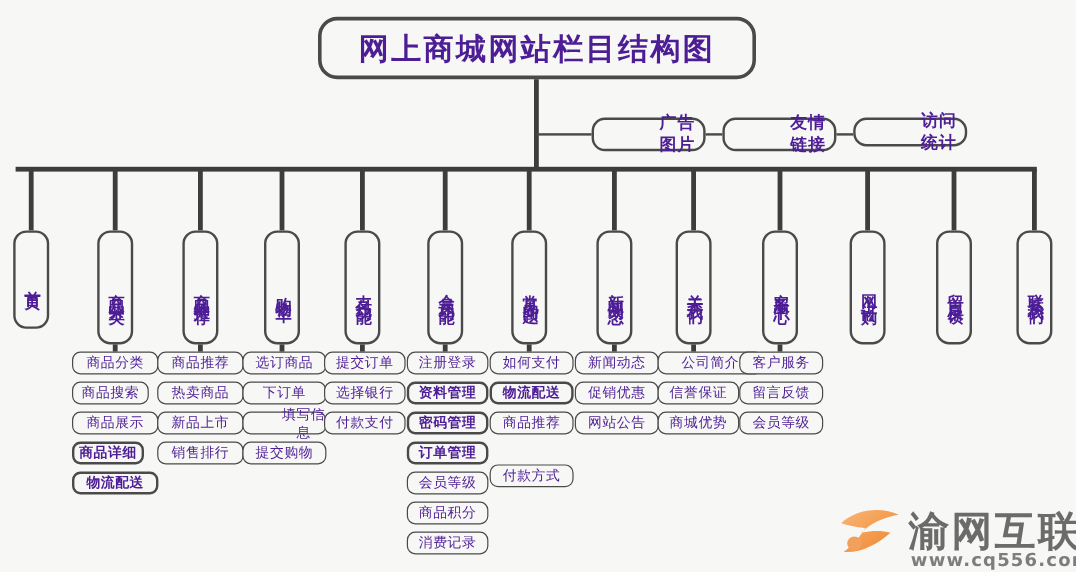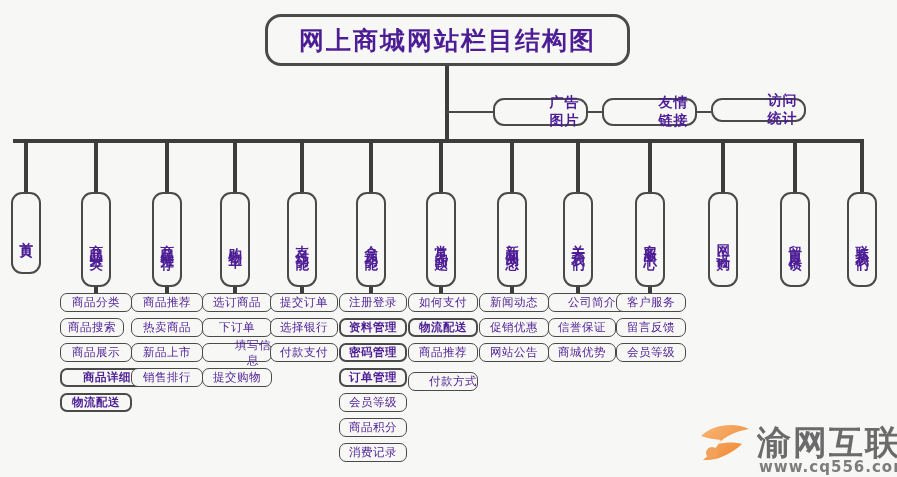--- a/index.html
+++ b/index.html
@@ -116,21 +116,21 @@
     <div class="ln lnv" style="left: 94px; top: 287px; height: 6px;"></div>
     <div class="box subbox" style="left: 60px; top: 293px; width: 72px;">
       <span>商品分类</span>
     </div>
     <div class="box subbox" style="left: 60px; top: 318px; width: 64px;">
       <span>商品搜索</span>
     </div>
     <div class="box subbox" style="left: 60px; top: 343px; width: 72px;">
       <span>商品展示</span>
     </div>
-    <div class="box subbox bold" style="left: 60px; top: 368px; width: 94px;">
+    <div class="box subbox bold" style="left: 60px; top: 368px; width: 60px;">
       <span>商品详细</span>
     </div>
     <div class="box subbox bold" style="left: 60px; top: 393px; width: 72px;">
       <span>物流配送</span>
     </div>
     <div class="ln lnv" style="left: 165px; top: 141px; height: 51px;"></div>
     <div class="box vbox" style="left: 152px; top: 192px; width: 30px; height: 95px;">
       <span>商品推荐</span>
     </div>
     <div class="ln lnv" style="left: 165px; top: 287px; height: 6px;"></div>
@@ -210,21 +210,21 @@
     <div class="ln lnv" style="left: 439px; top: 287px; height: 6px;"></div>
     <div class="box subbox" style="left: 408px; top: 293px; width: 70px;">
       <span>如何支付</span>
     </div>
     <div class="box subbox bold" style="left: 408px; top: 318px; width: 70px;">
       <span>物流配送</span>
     </div>
     <div class="box subbox" style="left: 408px; top: 343px; width: 70px;">
       <span>商品推荐</span>
     </div>
-    <div class="box subbox" style="left: 408px; top: 372px; width: 70px; justify-content: flex-end;">
+    <div class="box subbox" style="left: 408px; top: 387px; width: 70px;">
       <span>付款方式</span>
     </div>
     <div class="ln lnv" style="left: 510px; top: 141px; height: 51px;"></div>
     <div class="box vbox" style="left: 497px; top: 192px; width: 30px; height: 95px;">
       <span>新闻动态</span>
     </div>
     <div class="ln lnv" style="left: 510px; top: 287px; height: 6px;"></div>
     <div class="box subbox" style="left: 479px; top: 293px; width: 70px;">
       <span>新闻动态</span>
     </div>

